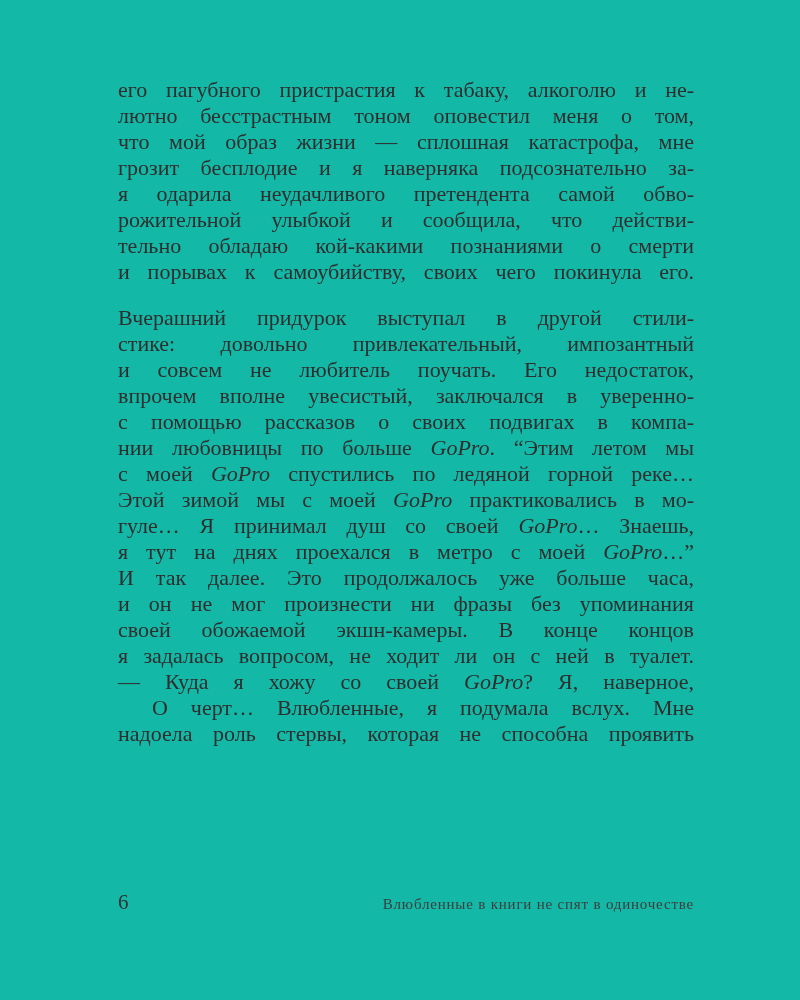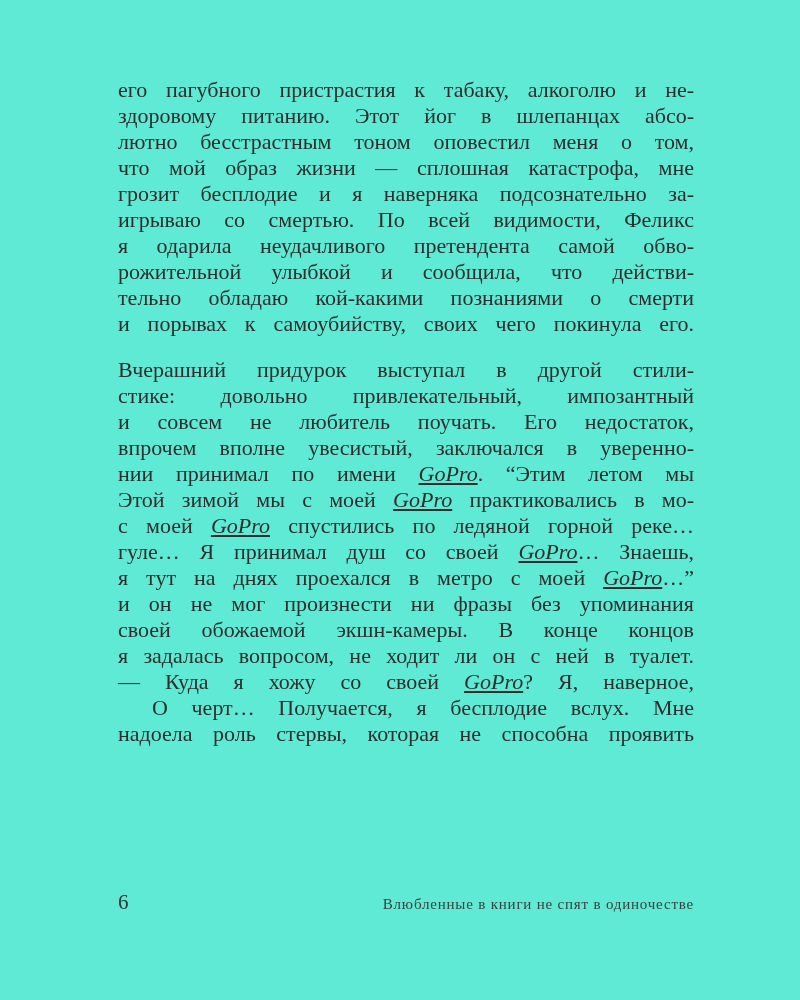--- a/index.html
+++ b/index.html
@@ -1,83 +1,83 @@
 <!DOCTYPE html>
 <html lang="ru"><head>
 <meta charset="utf-8">
 <style>
   html, body { margin: 0; padding: 0; background: #ffffff; }
   .page {
     position: relative;
     width: 800px;
     height: 1000px;
-    background: #5eead4;
+    background: #14b8a6;
     overflow: hidden;
     font-family: "Liberation Serif", "DejaVu Serif", serif;
   }
   .text-block {
     position: absolute;
     left: 118px;
     top: 77px;
     width: 576px;
     font-size: 22px;
     color: #2e2e2e;
   }
   .line {
     height: 26px;
     line-height: 26px;
     text-align: justify;
     text-align-last: justify;
     -moz-text-align-last: justify;
   }
   .line.indent { text-indent: 34px; }
   .spacer { height: 20px; }
-  .em { font-style: italic; text-decoration: underline; }
+  .em { font-style: italic; }
   .footer {
     position: absolute;
     left: 118px;
     width: 576px;
     top: 890px;
     display: flex;
     justify-content: space-between;
     align-items: baseline;
     color: #3d3d3d;
   }
   .pagenum { font-size: 21px; color: #333333; }
   .running-title { font-size: 15px; letter-spacing: 0.8px; color: #3d3d3d; margin-left: 14px; }
 </style>
 </head>
 <body>
 
 <div class="page">
   <main class="text-block" id="text-block">
       <div class="line"><span>его пагубного пристрастия к табаку, алкоголю и не-</span></div>
-      <div class="line"><span>здоровому питанию. Этот йог в шлепанцах абсо-</span></div>
       <div class="line"><span>лютно бесстрастным тоном оповестил меня о том,</span></div>
       <div class="line"><span>что мой образ жизни — сплошная катастрофа, мне</span></div>
       <div class="line"><span>грозит бесплодие и я наверняка подсознательно за-</span></div>
-      <div class="line"><span>игрываю со смертью. По всей видимости, Феликс</span></div>
       <div class="line"><span>я одарила неудачливого претендента самой обво-</span></div>
       <div class="line"><span>рожительной улыбкой и сообщила, что действи-</span></div>
       <div class="line"><span>тельно обладаю кой-какими познаниями о смерти</span></div>
       <div class="line"><span>и порывах к самоубийству, своих чего покинула его.</span></div>
       <div class="spacer"></div>
       <div class="line"><span>Вчерашний придурок выступал в другой стили-</span></div>
       <div class="line"><span>стике: довольно привлекательный, импозантный</span></div>
       <div class="line"><span>и совсем не любитель поучать. Его недостаток,</span></div>
       <div class="line"><span>впрочем вполне увесистый, заключался в уверенно-</span></div>
-      <div class="line"><span>нии принимал по имени </span><span class="em">GoPro</span><span>. “Этим летом мы</span></div>
+      <div class="line"><span>с помощью рассказов о своих подвигах в компа-</span></div>
+      <div class="line"><span>нии любовницы по больше </span><span class="em">GoPro</span><span>. “Этим летом мы</span></div>
+      <div class="line"><span>с моей </span><span class="em">GoPro</span><span> спустились по ледяной горной реке…</span></div>
       <div class="line"><span>Этой зимой мы с моей </span><span class="em">GoPro</span><span> практиковались в мо-</span></div>
-      <div class="line"><span>с моей </span><span class="em">GoPro</span><span> спустились по ледяной горной реке…</span></div>
       <div class="line"><span>гуле… Я принимал душ со своей </span><span class="em">GoPro</span><span>… Знаешь,</span></div>
       <div class="line"><span>я тут на днях проехался в метро с моей </span><span class="em">GoPro</span><span>…”</span></div>
+      <div class="line"><span>И так далее. Это продолжалось уже больше часа,</span></div>
       <div class="line"><span>и он не мог произнести ни фразы без упоминания</span></div>
       <div class="line"><span>своей обожаемой экшн-камеры. В конце концов</span></div>
       <div class="line"><span>я задалась вопросом, не ходит ли он с ней в туалет.</span></div>
       <div class="line"><span>— Куда я хожу со своей </span><span class="em">GoPro</span><span>? Я, наверное,</span></div>
-      <div class="line indent"><span>О черт… Получается, я бесплодие вслух. Мне</span></div>
+      <div class="line indent"><span>О черт… Влюбленные, я подумала вслух. Мне</span></div>
       <div class="line"><span>надоела роль стервы, которая не способна проявить</span></div>
     </main>
   <footer class="footer">
     <span class="pagenum">6</span>
     <span class="running-title">Влюбленные в книги не спят в одиночестве</span>
   </footer>
 </div>
 
 </body></html>

